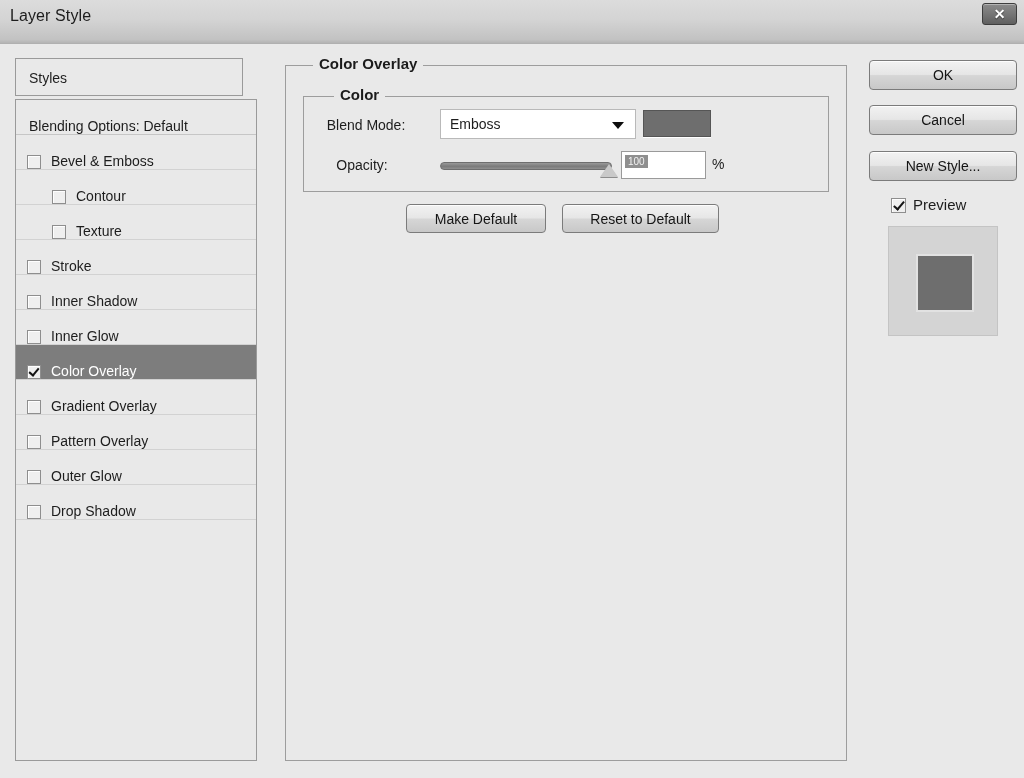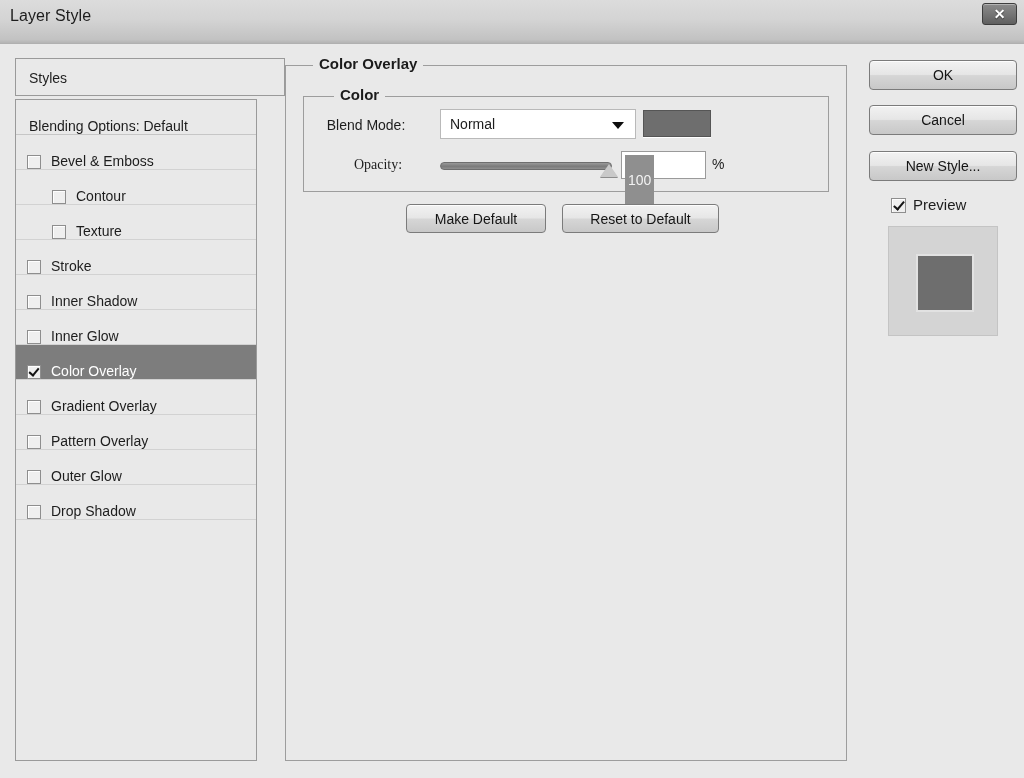--- a/index.html
+++ b/index.html
@@ -67,21 +67,21 @@
     font-weight: bold;
     line-height: 1;
     text-shadow: 0 1px 1px rgba(0,0,0,0.55);
   }
 
   
   .styles-header {
     position: absolute;
     left: 15px;
     top: 58px;
-    width: 270px;
+    width: 228px;
     height: 38px;
     background: #e9e9e9;
     border: 1px solid #9a9a9a;
     box-sizing: border-box;
   }
   .styles-header-label {
     position: absolute;
     left: 13px;
     top: 11px;
     font-size: 14px;
@@ -196,24 +196,23 @@
     color: #1d1d1d;
     text-align: center;
     white-space: nowrap;
   }
   .label-blendmode {
     left: 300px;
     top: 117px;
     width: 132px;
   }
   .label-opacity {
-    left: 312px;
+    left: 296px;
     top: 157px;
     width: 132px;
-    font-family: Liberation Serif, serif;
   }
 
   .combobox {
     position: absolute;
     left: 440px;
     top: 109px;
     width: 196px;
     height: 30px;
     background: #ffffff;
     border: 1px solid #b9b9b9;
@@ -292,22 +291,22 @@
     height: 28px;
     background: #ffffff;
     border: 1px solid #9a9a9a;
     box-sizing: border-box;
     cursor: text;
   }
   .numfield-value {
     position: absolute;
     left: 3px;
     top: 3px;
-    padding: 17px 3px;
-    font-size: 14px;
+    padding: 1px 3px;
+    font-size: 10px;
     color: #f2f2f2;
     background: #8f8f8f;
     white-space: nowrap;
   }
   .percent-sign {
     position: absolute;
     left: 712px;
     top: 156px;
     font-size: 14px;
     color: #1d1d1d;
@@ -462,21 +461,21 @@
     </div>
 
   <div class="group-outer"></div>
   <div class="group-title outer">Color Overlay</div>
 
   <div class="group-inner"></div>
   <div class="group-title inner">Color</div>
 
   <div class="field-label label-blendmode">Blend Mode:</div>
   <div class="combobox">
-    <span class="combobox-value">Normal</span>
+    <span class="combobox-value">Emboss</span>
     <span class="combobox-arrow"></span>
   </div>
   <div class="color-swatch" style="background: rgb(110, 110, 110);"></div>
 
   <div class="field-label label-opacity">Opacity:</div>
   <div class="slider">
     <div class="slider-track"></div>
     <div class="slider-thumb"></div>
   </div>
   <div class="numfield">

